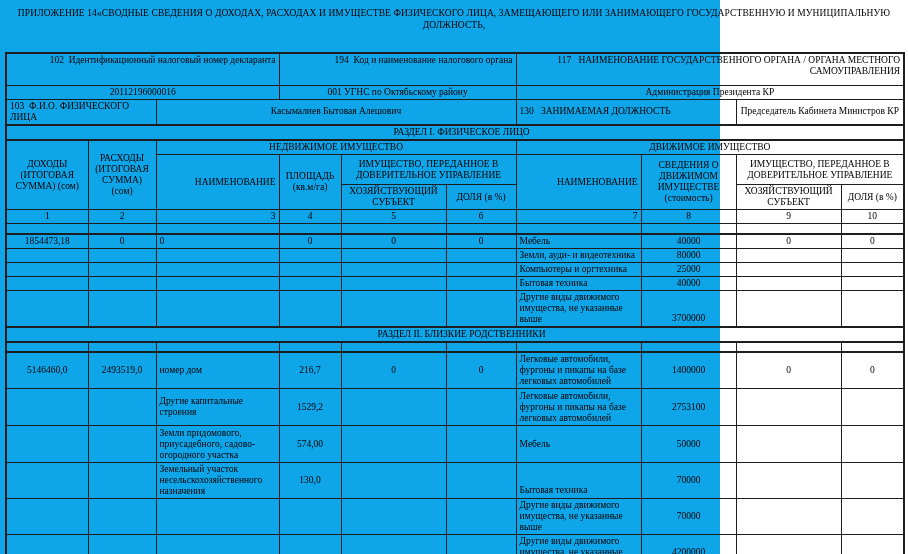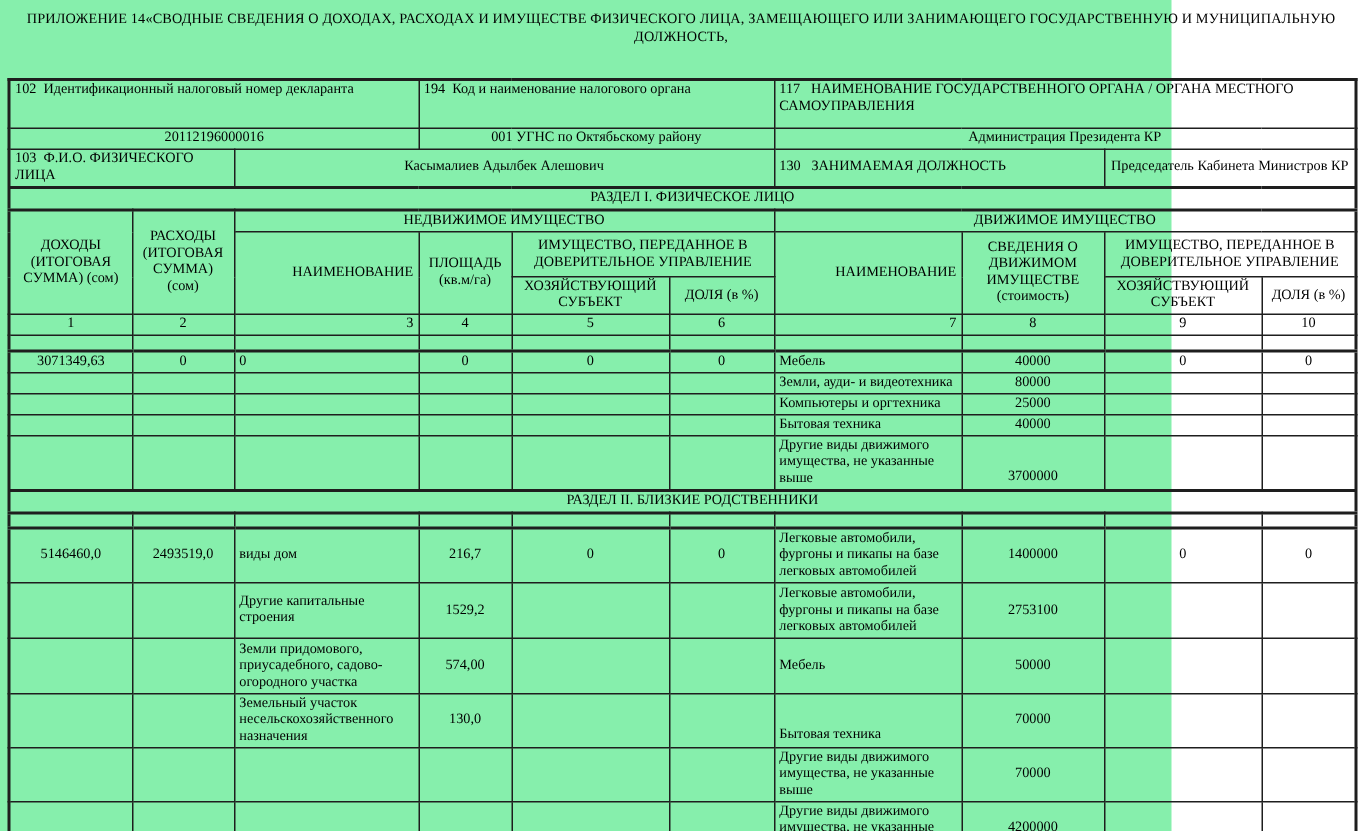--- a/index.html
+++ b/index.html
@@ -1,38 +1,38 @@
 <!DOCTYPE html>
 <html><head>
 <meta charset="utf-8">
 <style>
   * { box-sizing: border-box; }
   html, body { margin: 0; padding: 0; background: #ffffff; }
   body {
     width: 908px; height: 554px; overflow: hidden;
     font-family: "Liberation Serif", serif; color: #000;
   }
-  .page { position: relative; width: 781px; height: 554px; background: #86efac; }
+  .page { position: relative; width: 720px; height: 554px; background: #0ea5e9; }
   .title {
     position: absolute; top: 7px; left: 10px; width: 888px;
     text-align: center; font-size: 9.5px; line-height: 12px;
     letter-spacing: 0.1px;
   }
   table.decl {
     position: absolute; left: 5px; top: 52px; width: 898px;
     border-collapse: collapse; table-layout: fixed;
     border: 2px solid #1e1e1e;
   }
   td {
     border: 1px solid #1e1e1e;
     font-size: 9.5px; line-height: 11px;
     padding: 1px 3px; text-align: center; vertical-align: middle;
     overflow: hidden; word-wrap: break-word;
   }
-  td.label { text-align: left; vertical-align: top; white-space: pre-wrap; }
+  td.label { text-align: right; vertical-align: top; white-space: pre-wrap; }
   td.label-mid { text-align: left; vertical-align: middle; white-space: pre-wrap; }
   td.c-left { text-align: right; }
   .c3, .c7 { text-align: left; }
   tr.section-row td { border-top: 2px solid #1e1e1e; border-bottom: 2px solid #1e1e1e; padding-left: 16px; }
   tr.spacer-row td { border-bottom: 2px solid #1e1e1e; }
   
   tr.r-a  { height: 32px; }
   tr.r-b  { height: 13px; }
   tr.r-c  { height: 26px; }
   tr.section-row { height: 13px; }
@@ -85,21 +85,21 @@
         <td colspan="3" class="label">194  Код и наименование налогового органа</td>
         <td colspan="4" class="label">117   НАИМЕНОВАНИЕ ГОСУДАРСТВЕННОГО ОРГАНА / ОРГАНА МЕСТНОГО САМОУПРАВЛЕНИЯ</td>
       </tr>
       <tr class="r-b">
         <td colspan="3">20112196000016</td>
         <td colspan="3">001 УГНС по Октябьскому району</td>
         <td colspan="4">Администрация Президента КР</td>
       </tr>
       <tr class="r-c">
         <td colspan="2" class="label-mid">103  Ф.И.О. ФИЗИЧЕСКОГО ЛИЦА</td>
-        <td colspan="4">Касымалиев Адылбек Алешович</td>
+        <td colspan="4">Касымалиев Бытовая Алешович</td>
         <td colspan="2" class="label-mid">130   ЗАНИМАЕМАЯ ДОЛЖНОСТЬ</td>
         <td colspan="2">Председатель Кабинета Министров КР</td>
       </tr>
 
       <tr class="section-row">
         <td colspan="10">РАЗДЕЛ I. ФИЗИЧЕСКОЕ ЛИЦО</td>
       </tr>
 
       <tr class="r-e">
         <td rowspan="3">ДОХОДЫ (ИТОГОВАЯ СУММА) (сом)</td>
@@ -142,21 +142,21 @@
           <td></td>
         <td></td>
           <td></td>
         <td></td>
           <td></td>
       </tr>
     </tbody>
 
     <tbody id="s1-body">
         <tr>
-          <td class="c1">3071349,63</td>
+          <td class="c1">1854473,18</td>
           <td class="c2">0</td>
           <td class="c3">0</td>
           <td class="c4">0</td>
           <td class="c5">0</td>
           <td class="c6">0</td>
           <td class="c7">Мебель</td>
           <td class="c8">40000</td>
           <td class="c9">0</td>
           <td class="c10">0</td>
         </tr>
@@ -225,21 +225,21 @@
           <td></td>
         <td></td>
           <td></td>
       </tr>
     </tbody>
 
     <tbody id="s2-body">
         <tr>
           <td class="c1">5146460,0</td>
           <td class="c2">2493519,0</td>
-          <td class="c3">виды дом</td>
+          <td class="c3">номер дом</td>
           <td class="c4">216,7</td>
           <td class="c5">0</td>
           <td class="c6">0</td>
           <td class="c7">Легковые автомобили, фургоны и пикапы на базе легковых автомобилей</td>
           <td class="c8">1400000</td>
           <td class="c9">0</td>
           <td class="c10">0</td>
         </tr>
         <tr>
           <td class="c1"></td>

